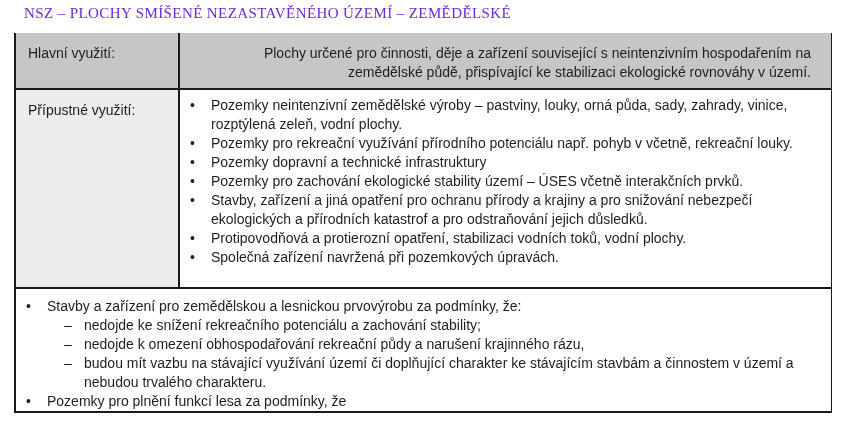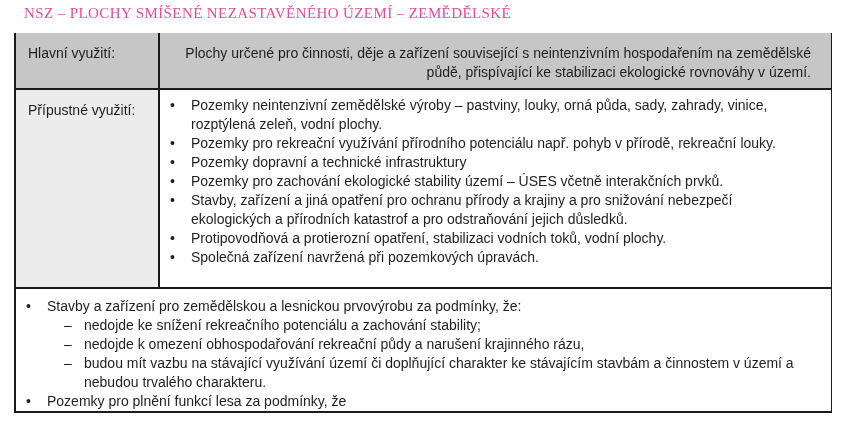--- a/index.html
+++ b/index.html
@@ -10,21 +10,21 @@
     --row1-bg: #c6c6c6;
     --label-bg: #ececec;
     --border: #1a1a1a;
     position: relative;
     overflow: hidden;
   }
   .page-title {
     font-family: "Liberation Serif", serif;
     font-size: 15px;
     letter-spacing: 0.4px;
-    color: #ec4899;
+    color: #6d28d9;
     position: absolute;
     left: 24px; top: 5px;
     white-space: nowrap;
   }
   .land-use-table {
     position: absolute;
     left: 14px; top: 33px;
     width: 818px;
     border-left: 2px solid var(--border);
     border-right: 1px solid var(--border);
@@ -32,21 +32,21 @@
     box-sizing: border-box;
     font-size: 14px;
     line-height: 19px;
   }
   .trow {
     display: flex;
     box-sizing: border-box;
   }
   .trow + .trow { border-top: 2px solid var(--border); }
   .cell-label {
-    width: 144px;
+    width: 164px;
     flex: none;
     box-sizing: border-box;
     border-right: 2px solid var(--border);
     padding: 11px 6px 0 12px;
     background: var(--label-bg);
   }
   .cell-label .label-text { display: inline-block; max-width: 122px; }
   .cell-content {
     flex: 1;
     box-sizing: border-box;
@@ -85,21 +85,21 @@
     <div class="cell-label">
       <span class="label-text">Přípustné využití:</span>
     </div>
     <div class="cell-content">
         <div class="bullet-item">
           <span class="marker">•</span>
           <span class="btext">Pozemky neintenzivní zemědělské výroby – pastviny, louky, orná půda, sady, zahrady, vinice, rozptýlená zeleň, vodní plochy.</span>
         </div>
         <div class="bullet-item">
           <span class="marker">•</span>
-          <span class="btext">Pozemky pro rekreační využívání přírodního potenciálu např. pohyb v přírodě, rekreační louky.</span>
+          <span class="btext">Pozemky pro rekreační využívání přírodního potenciálu např. pohyb v včetně, rekreační louky.</span>
         </div>
         <div class="bullet-item">
           <span class="marker">•</span>
           <span class="btext">Pozemky dopravní a technické infrastruktury</span>
         </div>
         <div class="bullet-item">
           <span class="marker">•</span>
           <span class="btext">Pozemky pro zachování ekologické stability území – ÚSES včetně interakčních prvků.</span>
         </div>
         <div class="bullet-item">

